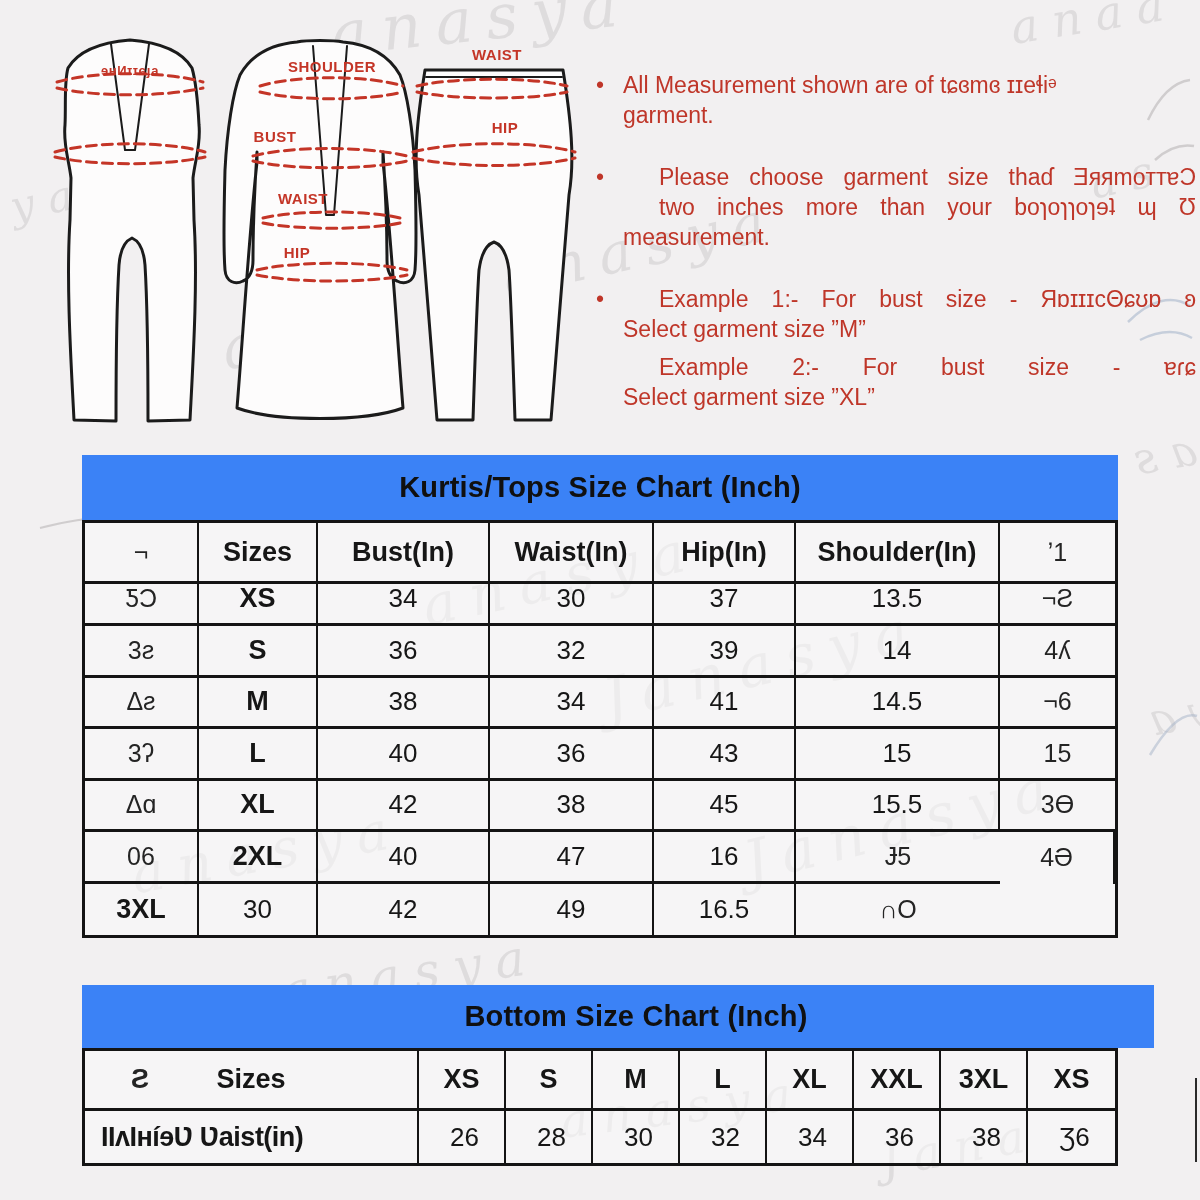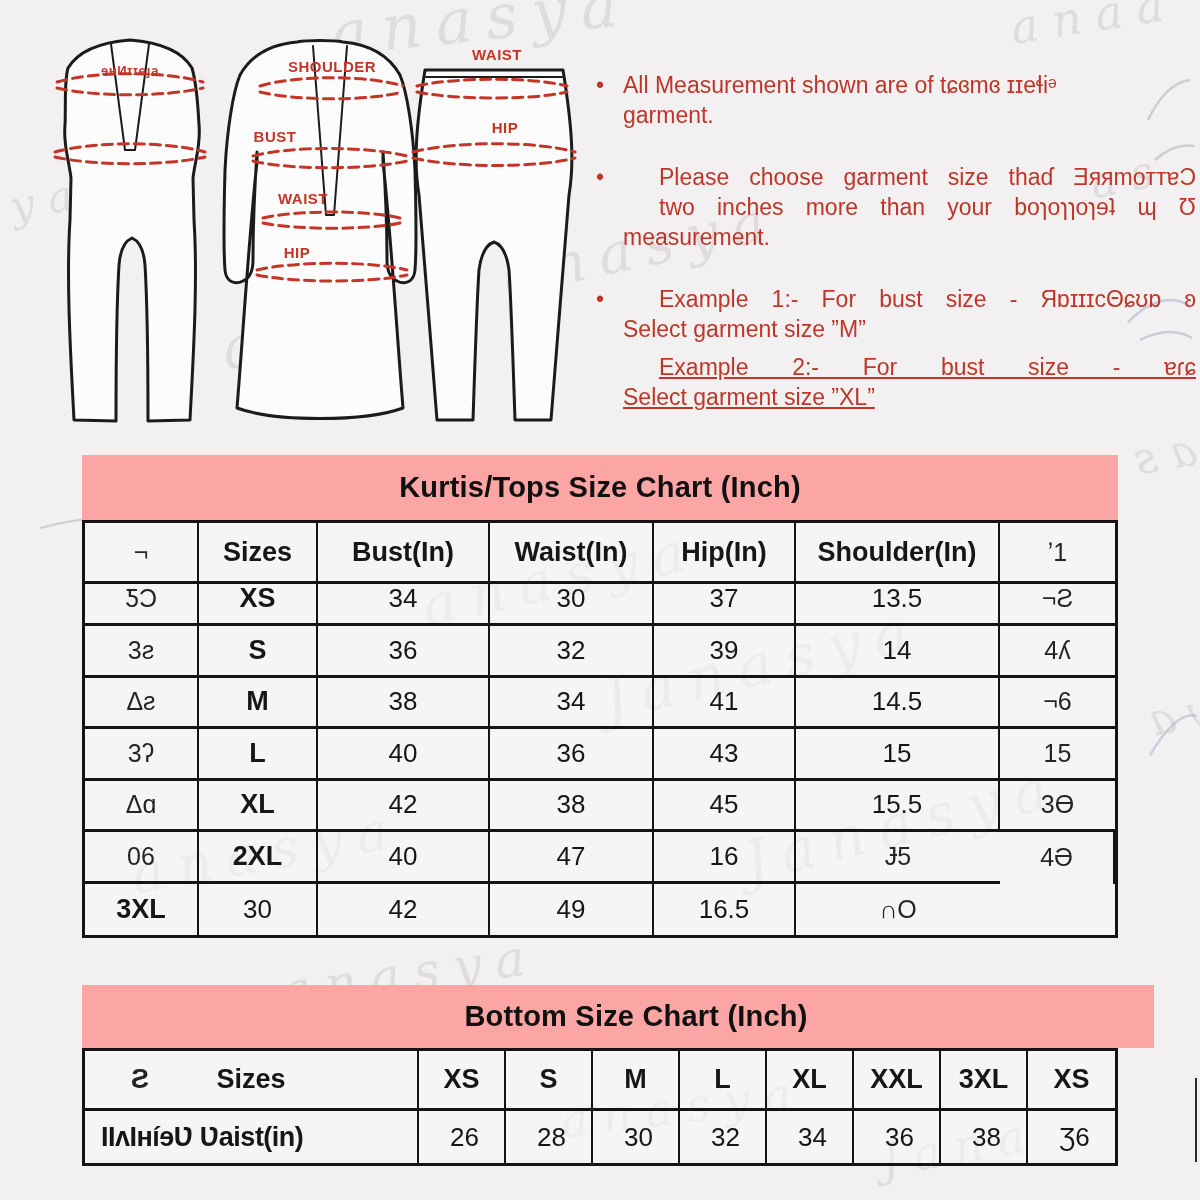--- a/index.html
+++ b/index.html
@@ -18,27 +18,27 @@
   #diagram{position:absolute;left:35px;top:30px;}
   .outline{fill:#fdfcfc;stroke:#1b1b1b;stroke-width:3;stroke-linejoin:round;stroke-linecap:round;}
   .thin{fill:none;stroke:#1b1b1b;stroke-width:2;stroke-linecap:round;}
   .meas{fill:none;stroke:#c43527;stroke-width:3;stroke-dasharray:10 6;stroke-linecap:round;}
   .mlabel{fill:#c43527;font-family:"Liberation Sans",sans-serif;font-weight:bold;font-size:15px;letter-spacing:.5px;}
   .mlabel.sm{font-size:13px;}
 
   
   #bullets{position:absolute;left:596px;top:70px;width:600px;color:#bf3629;font-size:23px;line-height:30px;}
   .bullet{position:relative;padding-left:27px;margin-bottom:30px;}
-  .bullet.nodot{margin-top:-12px;text-decoration:underline;}
+  .bullet.nodot{margin-top:-12px;}
   .dot{position:absolute;left:0;top:0;font-size:23px;color:#bf3629;}
   .bl{display:block;}
   .spread{text-align:justify;text-align-last:justify;margin-left:36px;}
 
   
-  .band{position:absolute;left:82px;width:1036px;background:#fca5a5;display:flex;align-items:center;justify-content:center;}
+  .band{position:absolute;left:82px;width:1036px;background:#3b82f6;display:flex;align-items:center;justify-content:center;}
   .band-title{font-weight:bold;color:#101010;font-size:29px;letter-spacing:.2px;}
   #tops-band{top:455px;height:65px;}
   #bottom-band{top:985px;height:63px;padding-left:36px;}
 
   .grid{position:absolute;left:82px;border:3px solid #141414;background:rgba(250,249,249,.55);display:grid;}
   #tops-table{top:520px;width:1030px;grid-template-columns:114px 119px 172px 164px 142px 204px 115px;
               grid-auto-rows:51.5px;}
   #tops-table .cell:nth-child(-n+7){height:58px;}
   #bottom-table{top:1048px;width:1030px;grid-template-columns:334px repeat(8,87px);}
   .cell{border-right:2px solid #141414;border-bottom:3px solid #141414;display:flex;align-items:center;justify-content:center;

